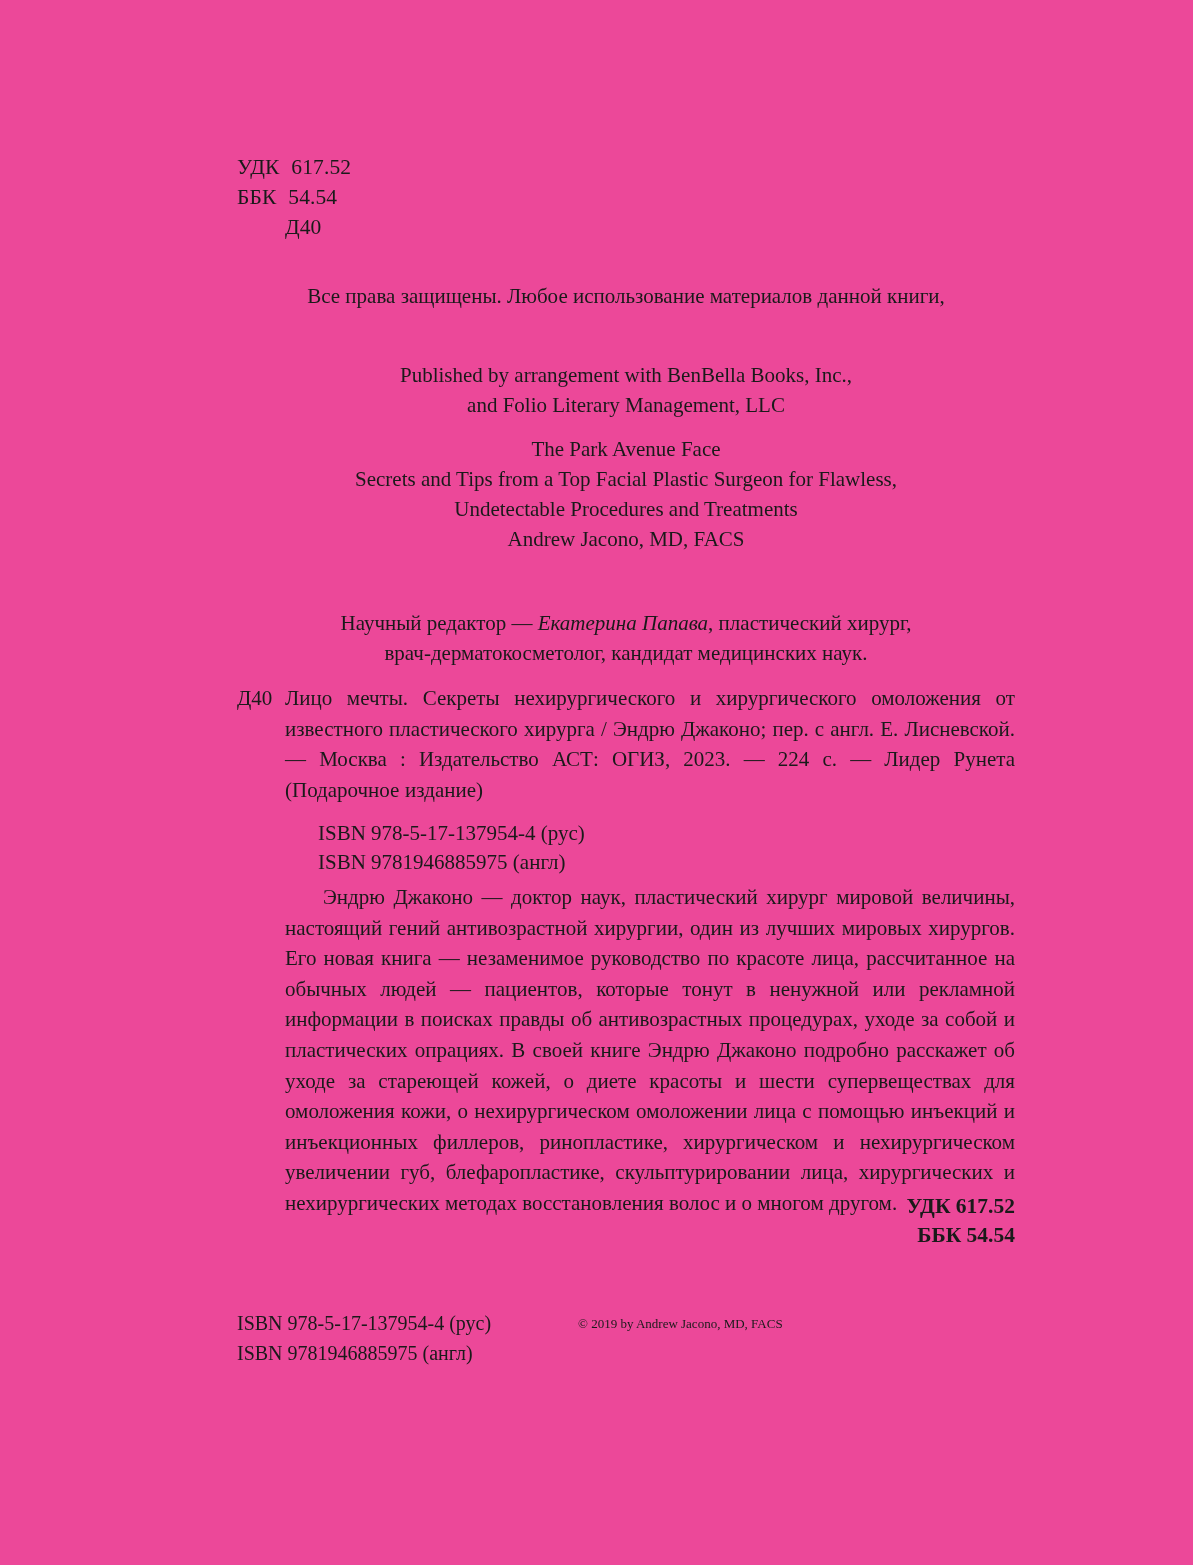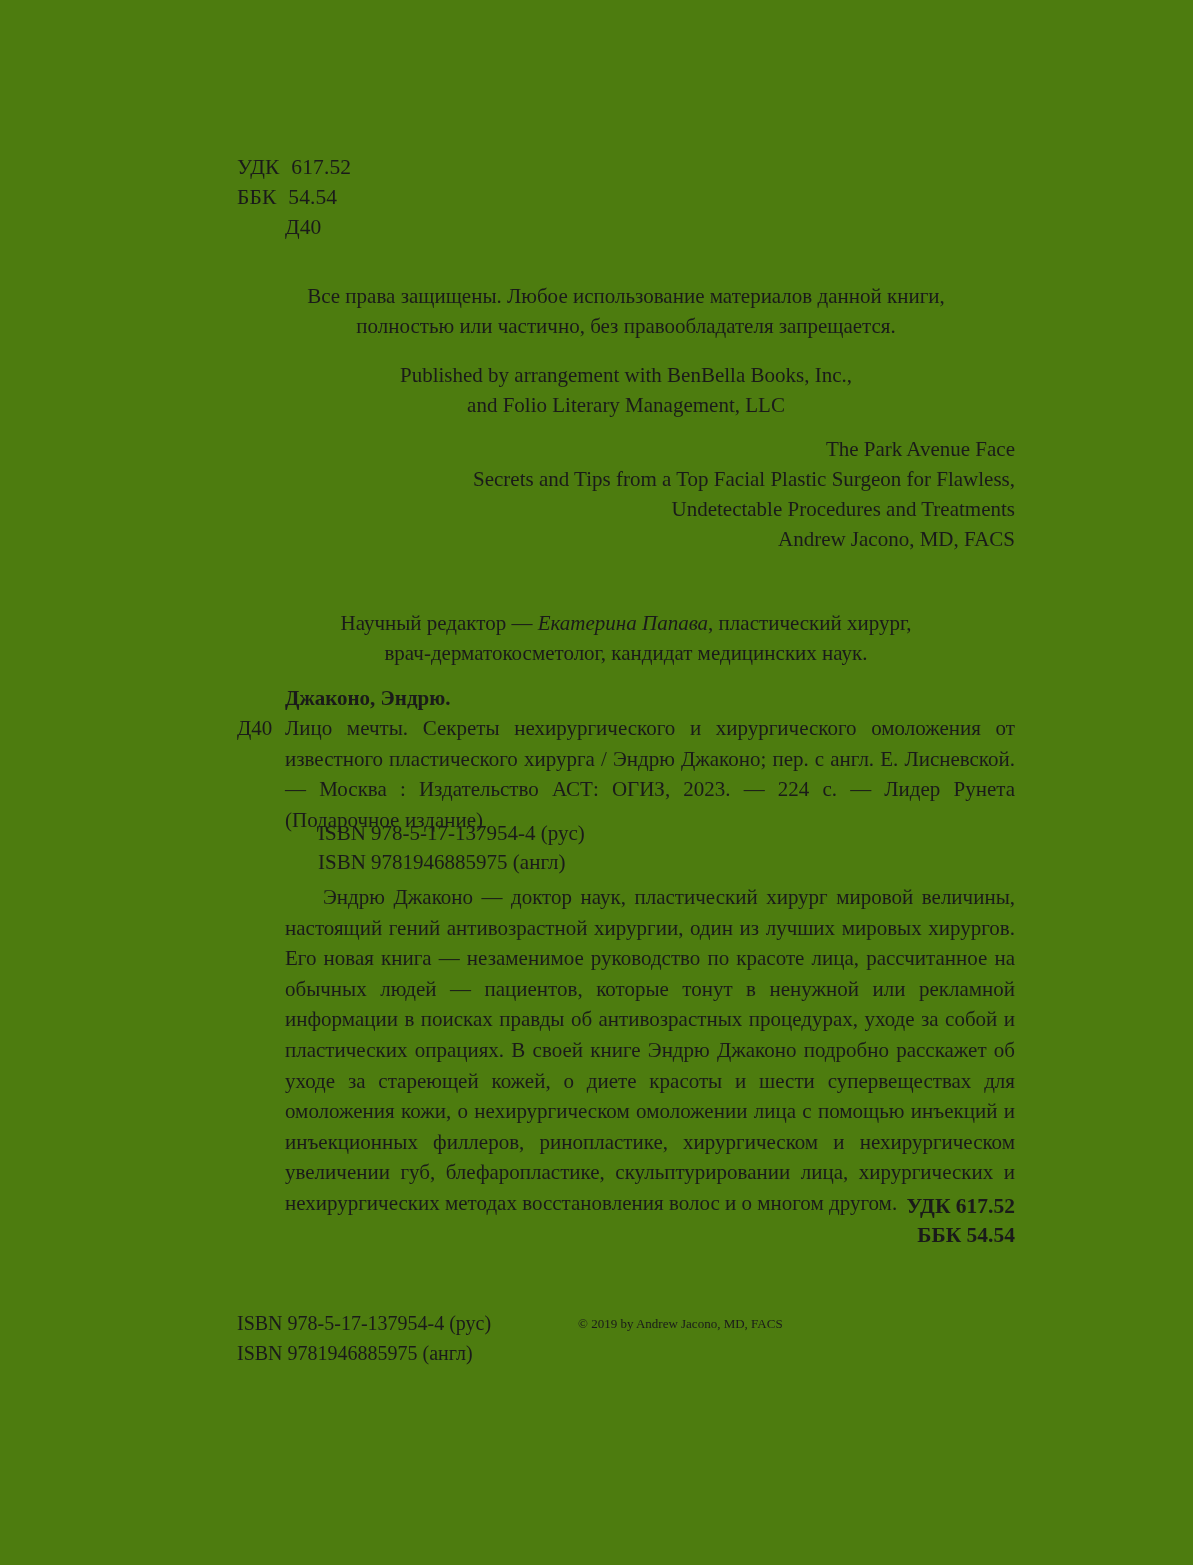--- a/index.html
+++ b/index.html
@@ -13,21 +13,21 @@
     height: 1565px;
     position: relative;
     font-family: "Liberation Serif", "DejaVu Serif", serif;
     color: #1a1a1a;
     overflow: hidden;
   }
 
   .page {
     position: absolute;
     inset: 0;
-    background: #4d7c0f;
+    background: #ec4899;
   }
 
   
   .center { text-align: center; }
   .ital   { font-style: italic; }
 
   
   .classification {
     position: absolute;
     left: 237px;
@@ -49,21 +49,21 @@
   .block-centered {
     position: absolute;
     left: 237px;
     width: 778px;
     font-size: 21px;
     line-height: 30px;
   }
 
   #rights-block      { top: 281px; }
   #arrangement-block { top: 360px; }
-  #original-title-block { top: 434px; text-align: right; }
+  #original-title-block { top: 434px; }
   #translator-block  { top: 558px; }
   #editor-block      { top: 608px; }
 
   
   #cip-block {
     position: absolute;
     left: 237px;
     top: 683px;
     width: 778px;
     font-size: 21px;
@@ -163,21 +163,20 @@
 <div class="page">
 
   <div class="classification">
     <div class="code-line"><span class="code-label">УДК</span><span>617.52</span></div>
     <div class="code-line"><span class="code-label">ББК</span><span>54.54</span></div>
     <span class="code-entry">Д40</span>
   </div>
 
   <div class="block-centered center" id="rights-block">
     <div>Все права защищены. Любое использование материалов данной книги,</div>
-    <div>полностью или частично, без правообладателя запрещается.</div>
   </div>
 
   <div class="block-centered center" id="arrangement-block">
     <div>Published by arrangement with BenBella Books, Inc.,</div>
     <div>and Folio Literary Management, LLC</div>
   </div>
 
   <div class="block-centered center" id="original-title-block">
     <div>The Park Avenue Face</div>
     <div>Secrets and Tips from a Top Facial Plastic Surgeon for Flawless,</div>
@@ -185,21 +184,20 @@
     <div>Andrew Jacono, MD, FACS</div>
   </div>
 
 
   <div class="block-centered center" id="editor-block">
     <div><span>Научный редактор — </span><span class="ital">Екатерина Папава</span><span>, пластический хирург,</span></div>
     <div>врач-дерматокосметолог, кандидат медицинских наук.</div>
   </div>
 
   <div id="cip-block">
-    <div id="cip-author">Джаконо, Эндрю.</div>
     <div class="cip-body-wrap">
       <span id="cip-index">Д40</span>
       <div id="cip-description">Лицо мечты. Секреты нехирургического и хирургического омоложения от известного пластического хирурга / Эндрю Джаконо; пер. с англ. Е. Лисневской. — Москва : Издательство АСТ: ОГИЗ, 2023. — 224 с. — Лидер Рунета (Подарочное издание)</div>
     </div>
   </div>
 
   <div id="cip-isbn-group">
     <div>ISBN 978-5-17-137954-4 (рус)</div>
     <div>ISBN 9781946885975 (англ)</div>
   </div>

